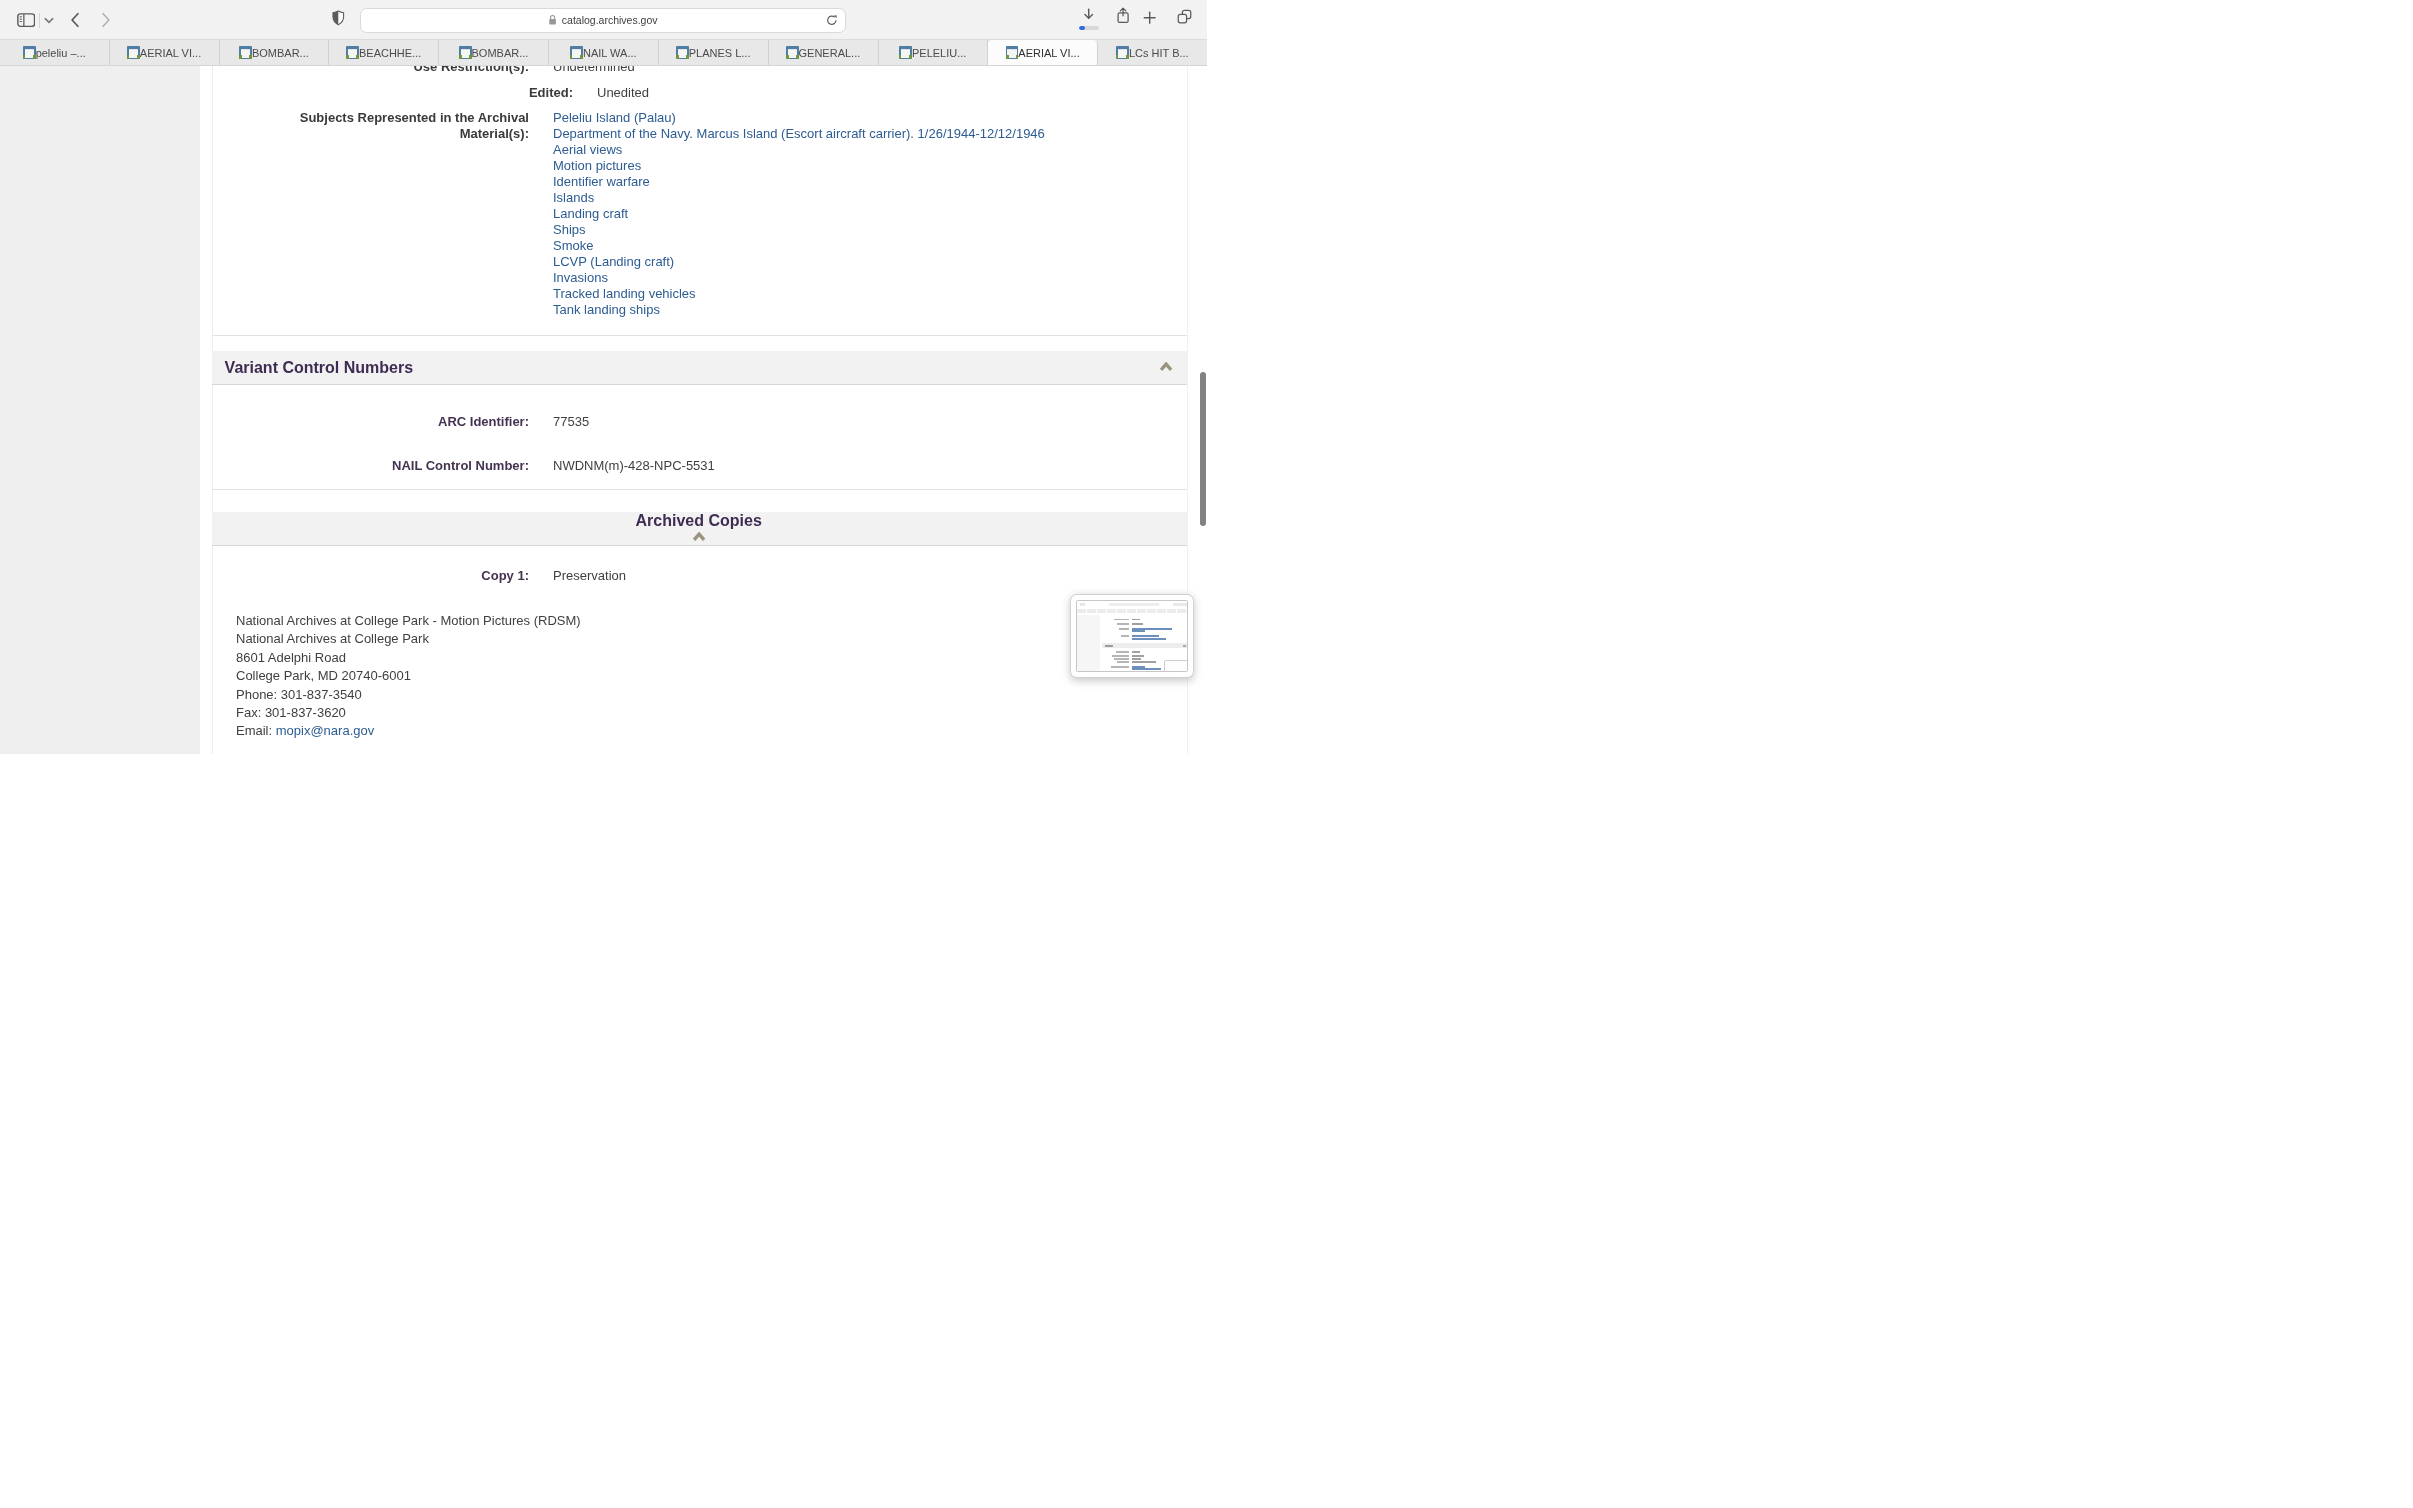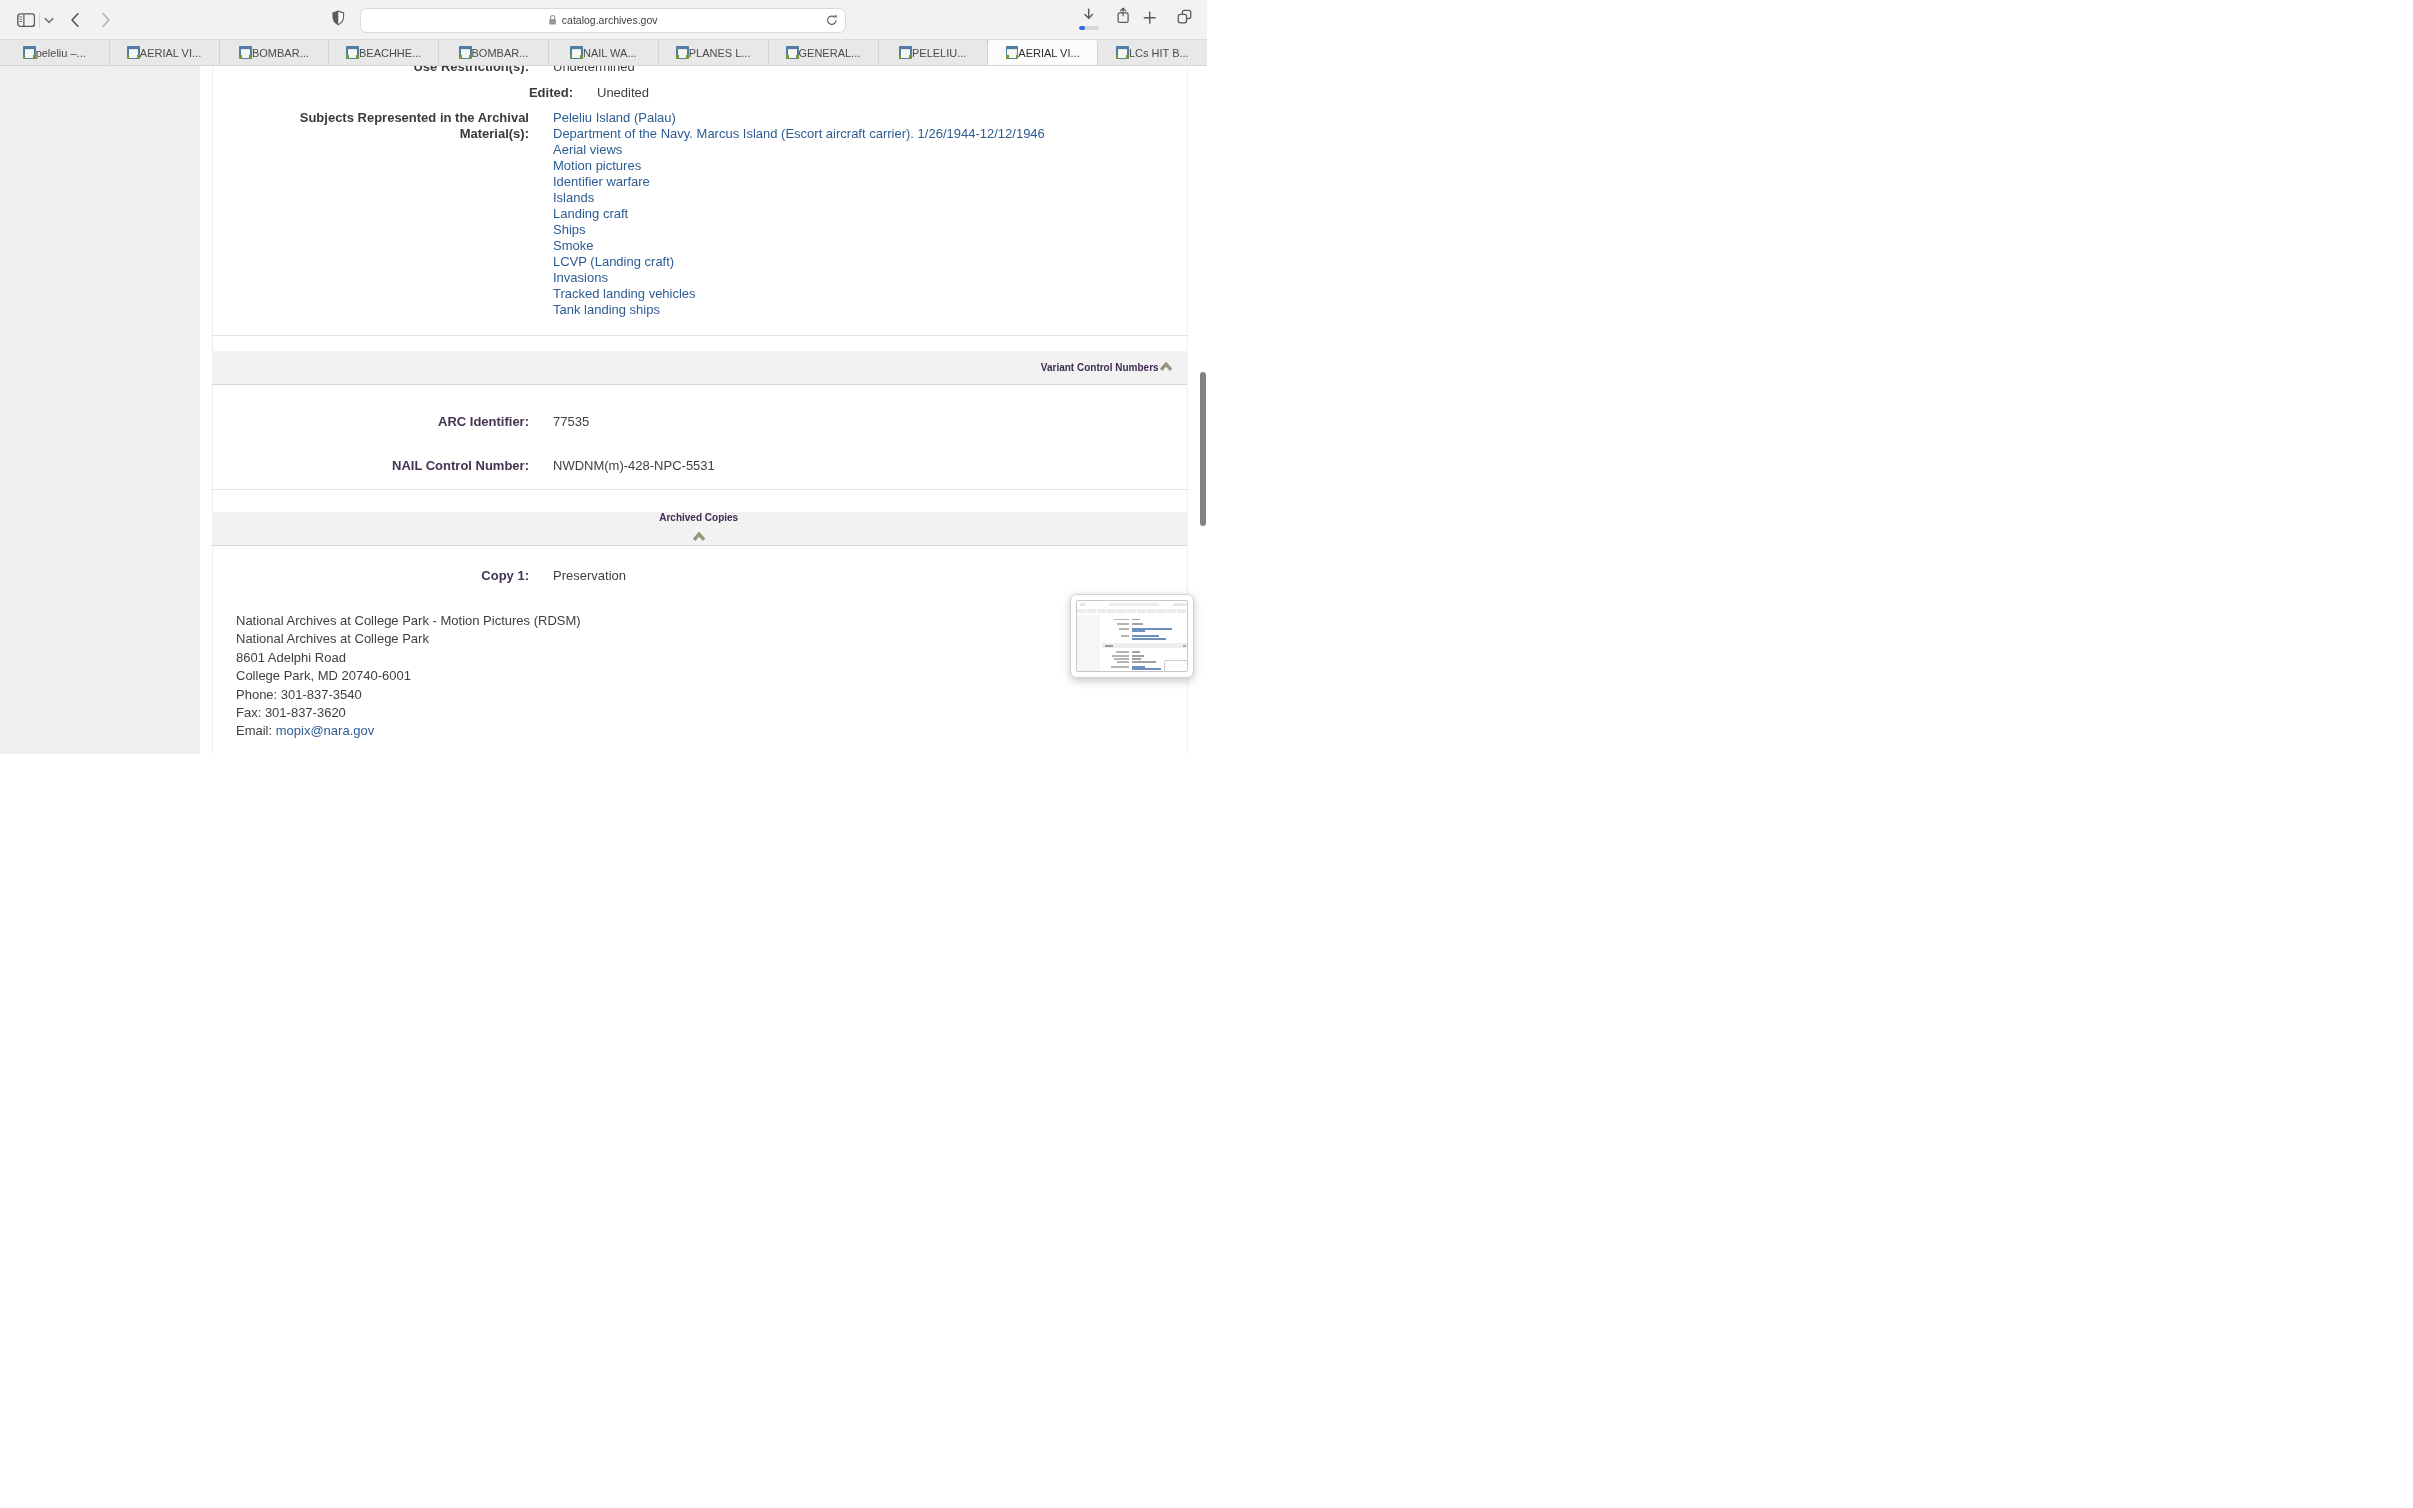--- a/index.html
+++ b/index.html
@@ -55,21 +55,21 @@
   .row-use-restrictions{margin-top:-6.7px;}
   .row-edited{margin-top:10px;padding-left:44px;}
   .row-subjects{margin-top:8.4px;}
   .divider{height:0.8px;background:#e3e2e2;}
   .divider-1{margin-top:17.6px;}
   .divider-2{margin-top:15px;}
   .band{height:34px;background:var(--band-bg);border-bottom:0.8px solid #d8d7d7;
     display:flex;align-items:center;padding:0 14.2px 0 12.6px;cursor:default;}
   .band-variant-control-numbers{margin-top:15px;}
   .band-archived-copies{margin-top:22.6px;flex-direction:column;}
-  .band-title{font-size:10px;font-weight:700;color:var(--title-purple);flex:1;text-align:right;}
+  .band-title{font-size:16px;font-weight:700;color:var(--title-purple);flex:1;}
   .row-arc-identifier{margin-top:28.5px;}
   .row-nail-control-number{margin-top:28px;}
   .row-copy-1{margin-top:22px;}
   .row-contacts{margin-top:28px;line-height:18.4px;}
 
   
   .scrollbar-thumb{position:absolute;right:0.8px;top:372px;width:6.7px;height:154px;border-radius:4.2px;
     background:var(--scroll-gray);}
 
   

